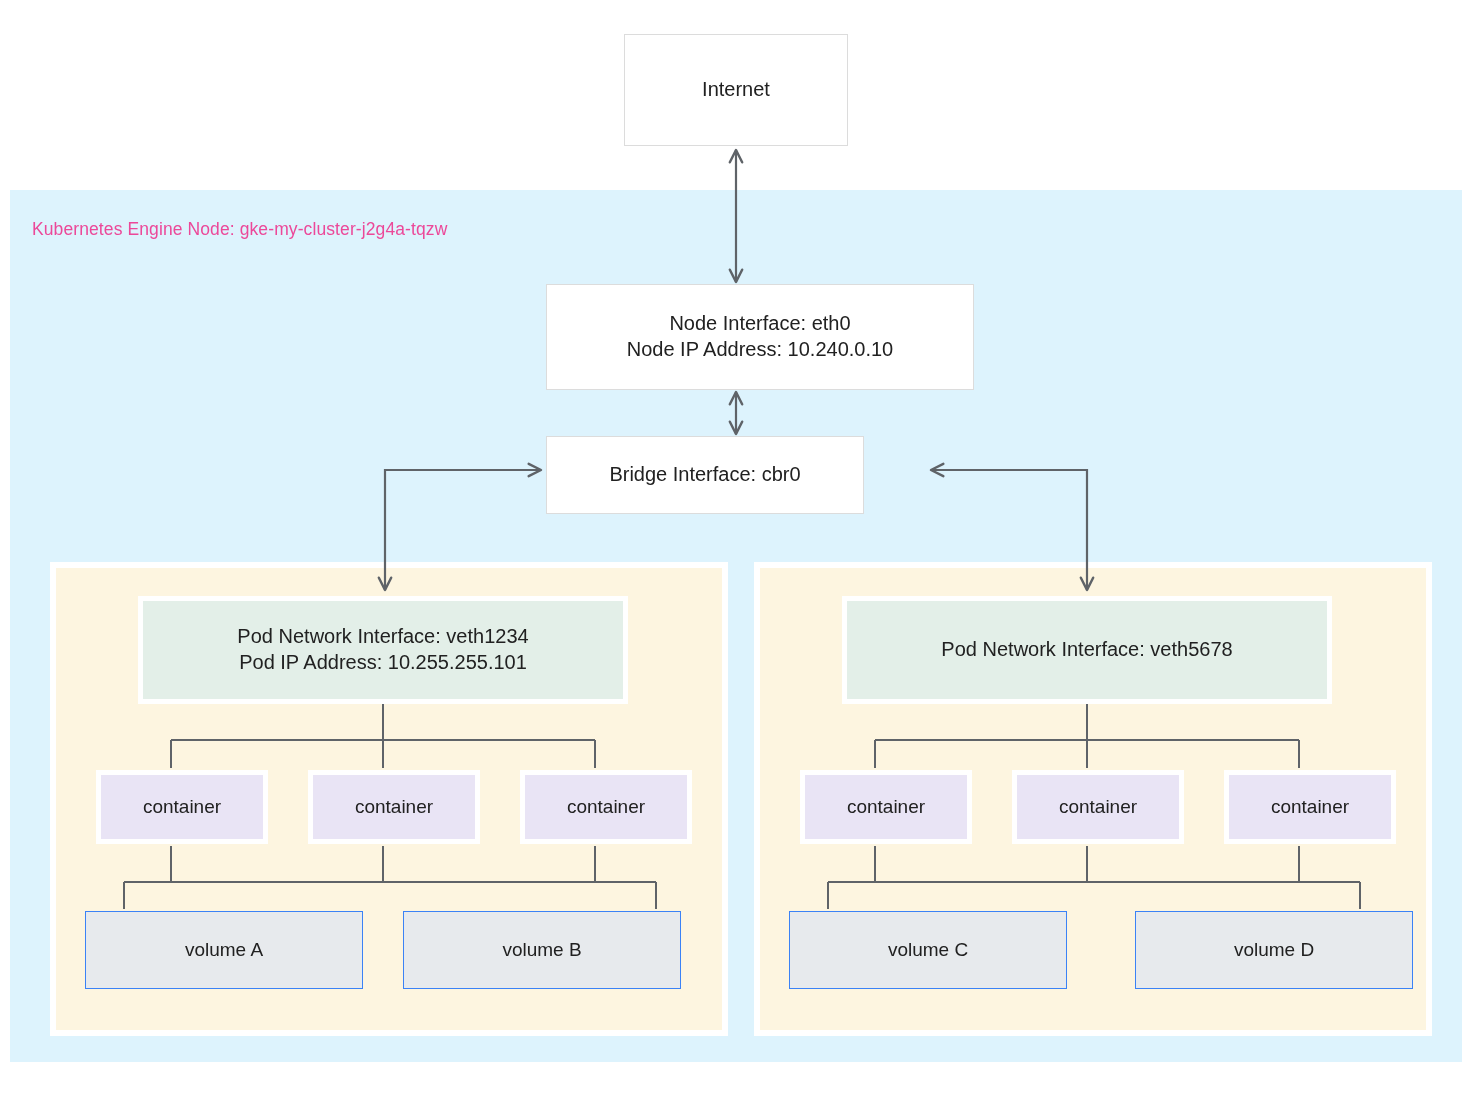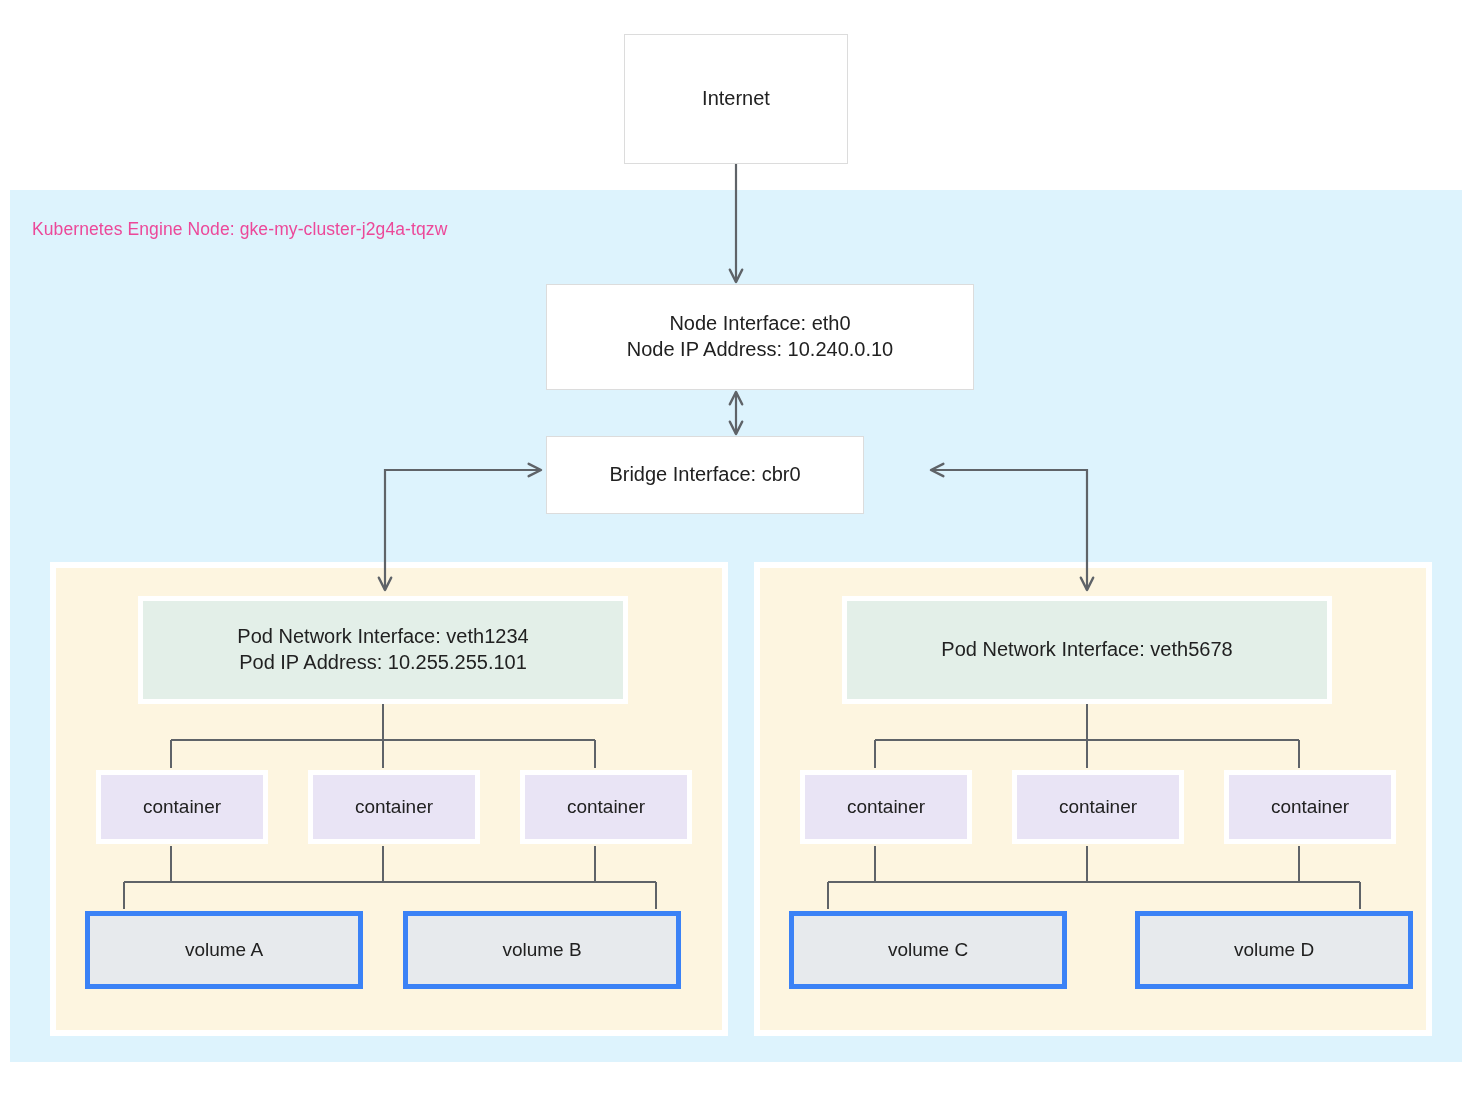--- a/index.html
+++ b/index.html
@@ -90,27 +90,27 @@
   }
 
   .box-container {
     background: #e9e4f5;
     border: 5px solid #ffffff;
     margin-left: 11px;
   }
 
   .box-volume {
     background: #e7eaed;
-    border: 5px solid #3b82f6;
+    border: 1px solid #3b82f6;
   }
 
   
   #internet-box {
     left: 624px; top: 34px;
-    width: 224px; height: 130px;
+    width: 224px; height: 112px;
     font-size: 20px;
   }
   #node-iface-box {
     left: 546px; top: 284px;
     width: 428px; height: 106px;
     font-size: 20px;
   }
   #bridge-box {
     left: 546px; top: 436px;
     width: 318px; height: 78px;

